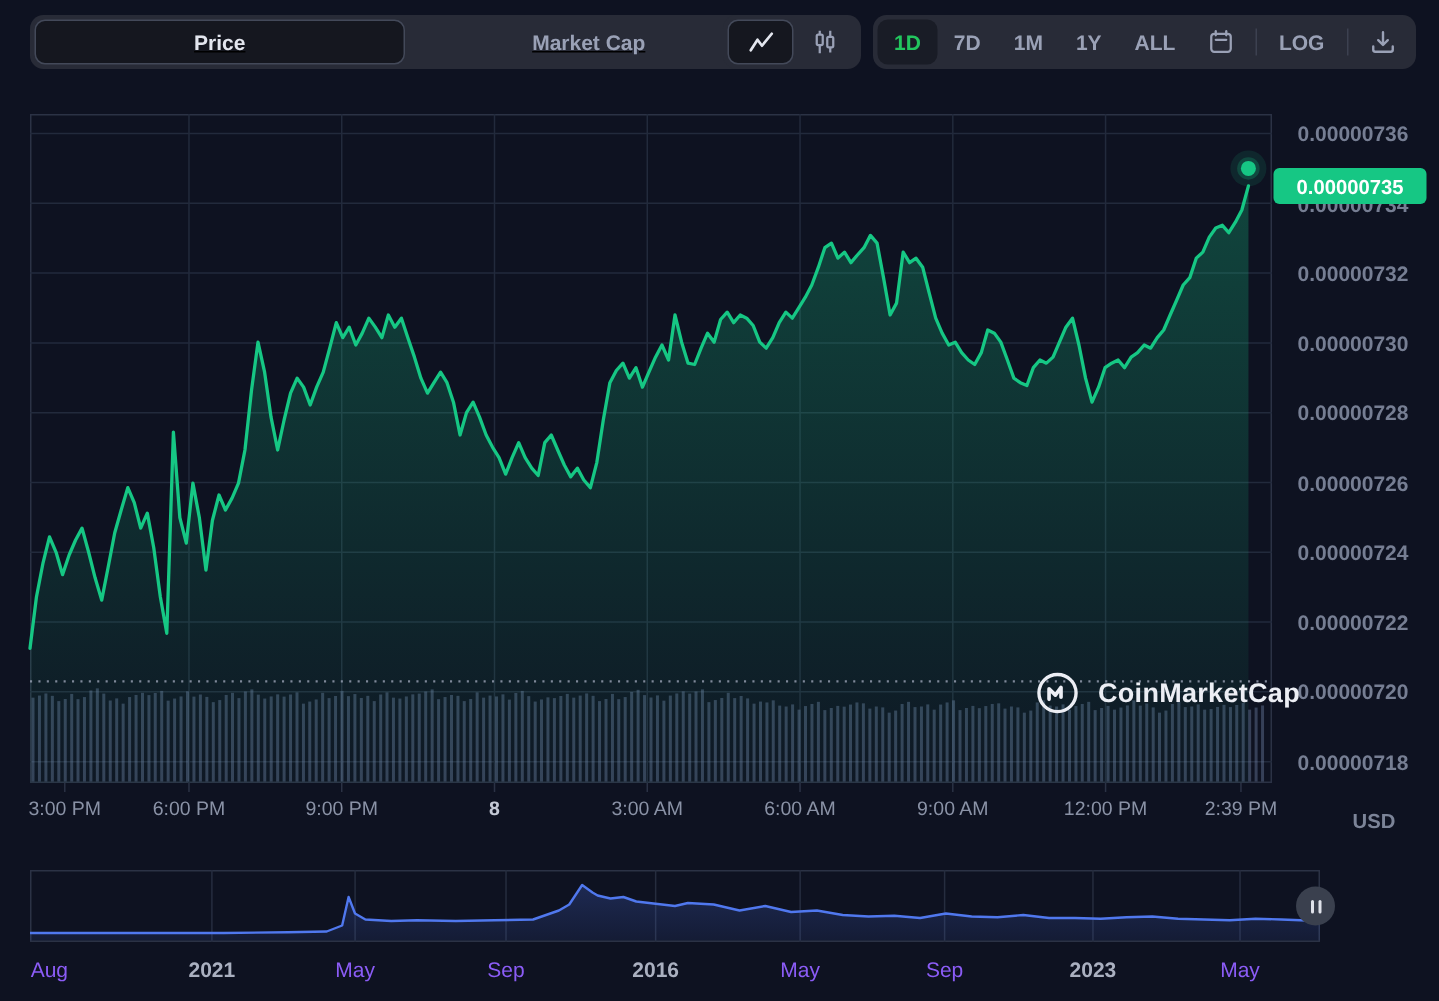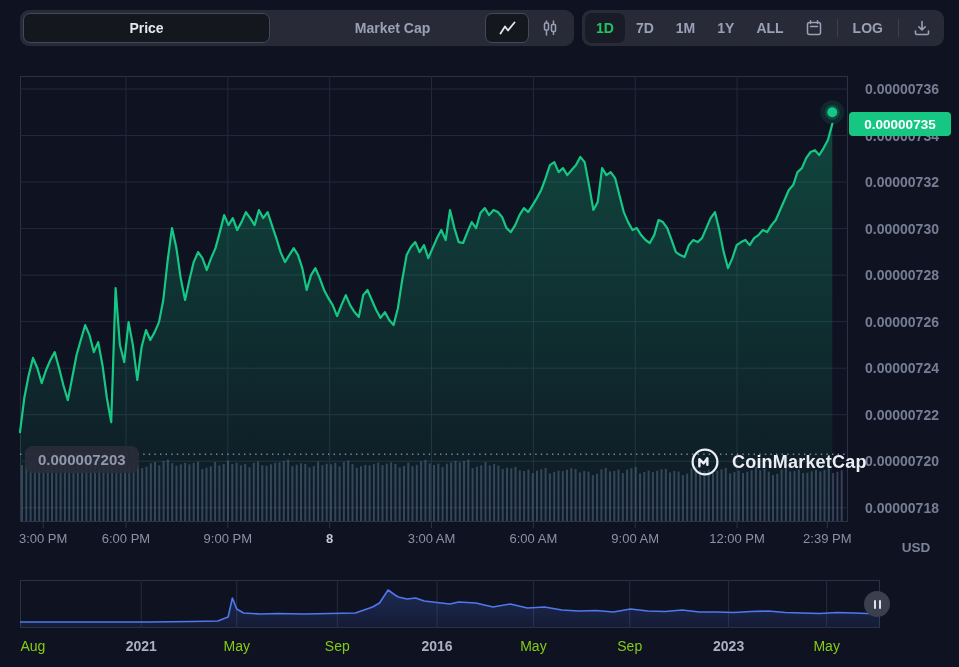--- a/index.html
+++ b/index.html
@@ -8,37 +8,37 @@
   .abs { position:absolute; }
   #stage { position:relative; width:959px; height:667px; }
 
   
   .seg { position:absolute; top:10px; height:36px; background:#282b37; border-radius:9px;
          display:flex; align-items:center; padding:3px; }
   .seg-item { flex:1; height:30px; border:none; background:transparent; color:#9aa1b6;
               font-family:inherit; font-size:14px; font-weight:600; border-radius:7px; cursor:pointer;
               display:flex; align-items:center; justify-content:center; }
   .seg-item.selected { background:#15171f; border:1px solid #434959; color:#e3e6ee; }
-  #view-toggle { left:20px; width:498px; }
+  #view-toggle { left:20px; width:498px;text-decoration:underline; }
   #type-toggle { left:482px; width:92px; }
   #range-group { left:582px; width:362px; }
   .range-btn { height:30px; border:none; background:transparent; color:#9aa1b6; font-family:inherit;
                font-size:14px; font-weight:700; border-radius:7px; cursor:pointer; padding:0 11px;
                display:flex; align-items:center; justify-content:center; }
   .range-btn.selected { background:#191c26; color:#22c55e; }
   .vdiv { width:1px; height:18px; background:#3c4150; margin:0 4px; }
   .icon-btn svg { display:block; }
 
   
   .y-label { position:absolute; left:850px; width:104px; text-align:center; color:#767e93;
              font-size:14px; font-weight:700; }
   .x-label { position:absolute; top:531px; transform:translateX(-50%); color:#8a92a6;
              font-size:13px; white-space:nowrap; }
   .x-label.bold { font-weight:700; color:#c4c9d6; }
-  .nav-label { position:absolute; top:638px; transform:translateX(-50%); color:#84cc16;
+  .nav-label { position:absolute; top:638px; transform:translateX(-50%); color:#8b5cf6;
                font-size:14px; white-space:nowrap; }
   .nav-label.bold { font-weight:700; color:#aab0c0; }
 
   
   #price-badge { left:849px; top:112px; width:102px; height:24px; background:#16c784; color:#fff;
                  border-radius:4px; font-size:13.5px; font-weight:700; display:flex;
                  align-items:center; justify-content:center; z-index:5; }
   #prev-close-badge { left:25px; top:446px; background:rgba(41,45,57,.92); color:#9099ad;
                       border-radius:8px; padding:5px 13px; font-size:15px; font-weight:600; z-index:4; }
   #usd-label { left:880px; top:540px; width:72px; text-align:center; color:#7c8498;
@@ -393,21 +393,20 @@
       <div class="nav-label" style="left: 236.72px;">May</div>
       <div class="nav-label" style="left: 337.34px;">Sep</div>
       <div class="nav-label bold" style="left: 437.1px;">2016</div>
       <div class="nav-label" style="left: 533.42px;">May</div>
       <div class="nav-label" style="left: 629.74px;">Sep</div>
       <div class="nav-label bold" style="left: 728.64px;">2023</div>
       <div class="nav-label" style="left: 826.68px;">May</div>
     </div>
 
   <div id="price-badge" class="abs">0.00000735</div>
-  <div id="prev-close-badge" class="abs">0.000007203</div>
   <div id="usd-label" class="abs">USD</div>
 
   <div id="watermark" class="abs">
     <svg width="30" height="30" viewBox="0 0 32 32" fill="none" stroke="#eceef4" stroke-width="2.4" stroke-linecap="round" stroke-linejoin="round">
       <circle cx="16" cy="16" r="13.2"></circle>
       <path d="M10 20.5 V13 L14.5 17.5 L18.5 12 V19" stroke-width="2.6"></path>
     </svg>
     <span>CoinMarketCap</span>
   </div>
 

